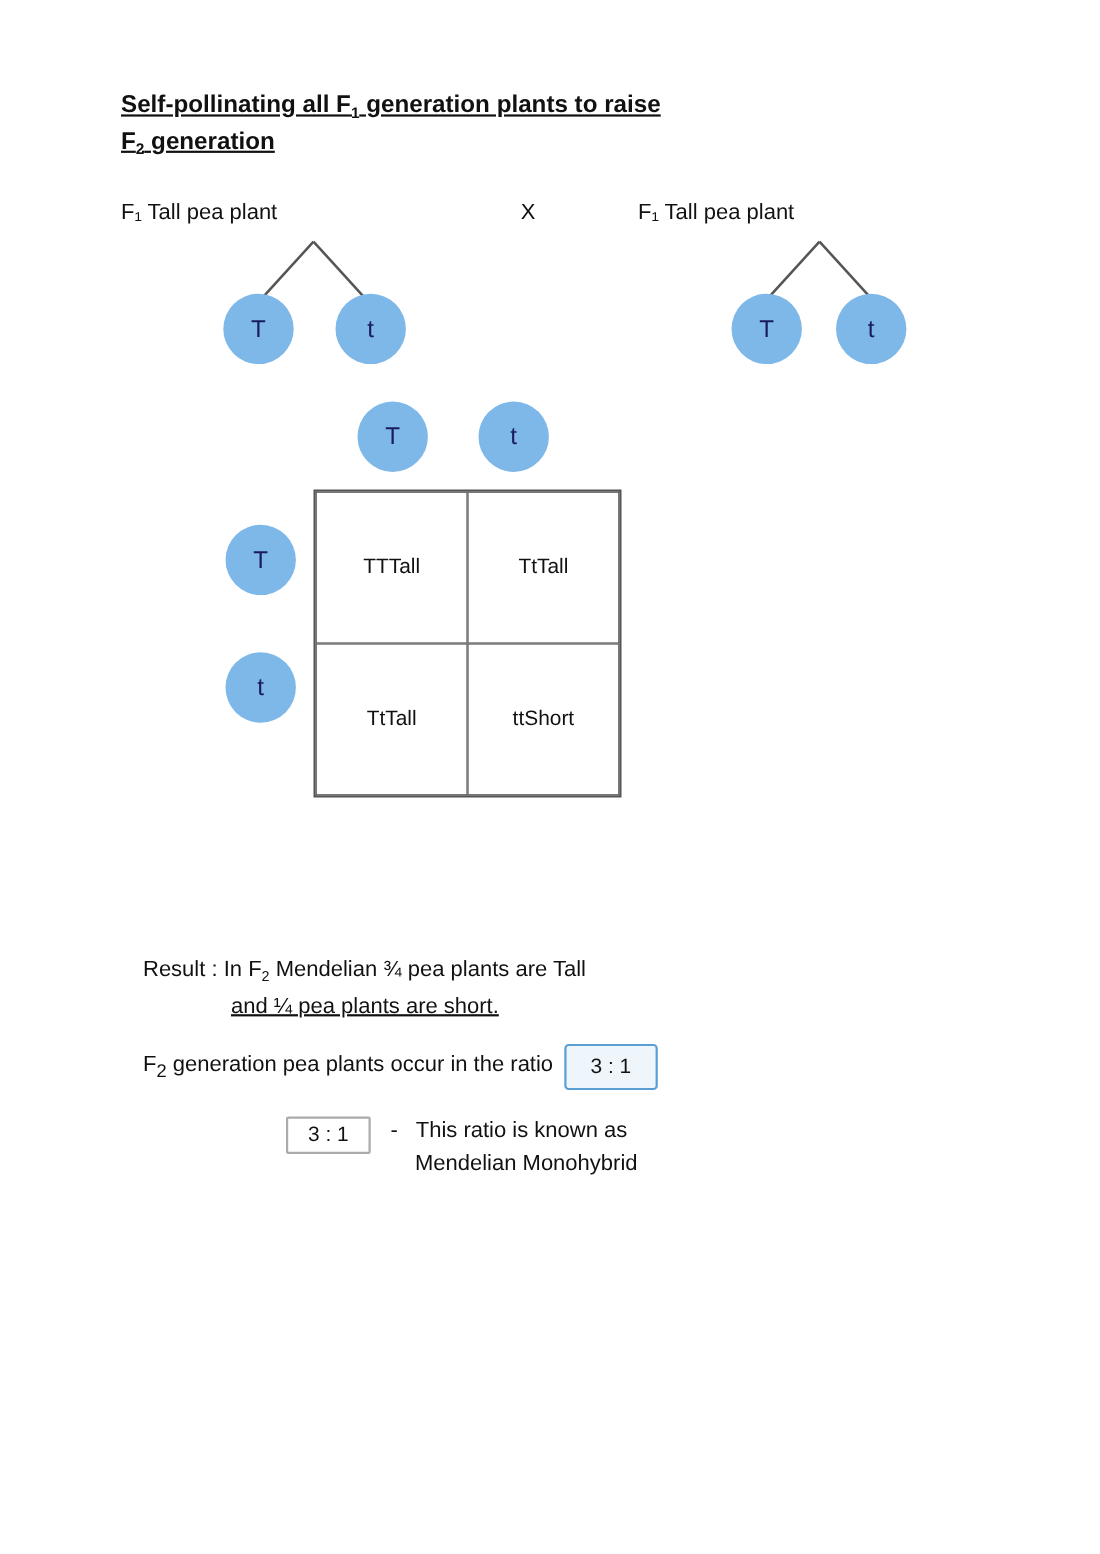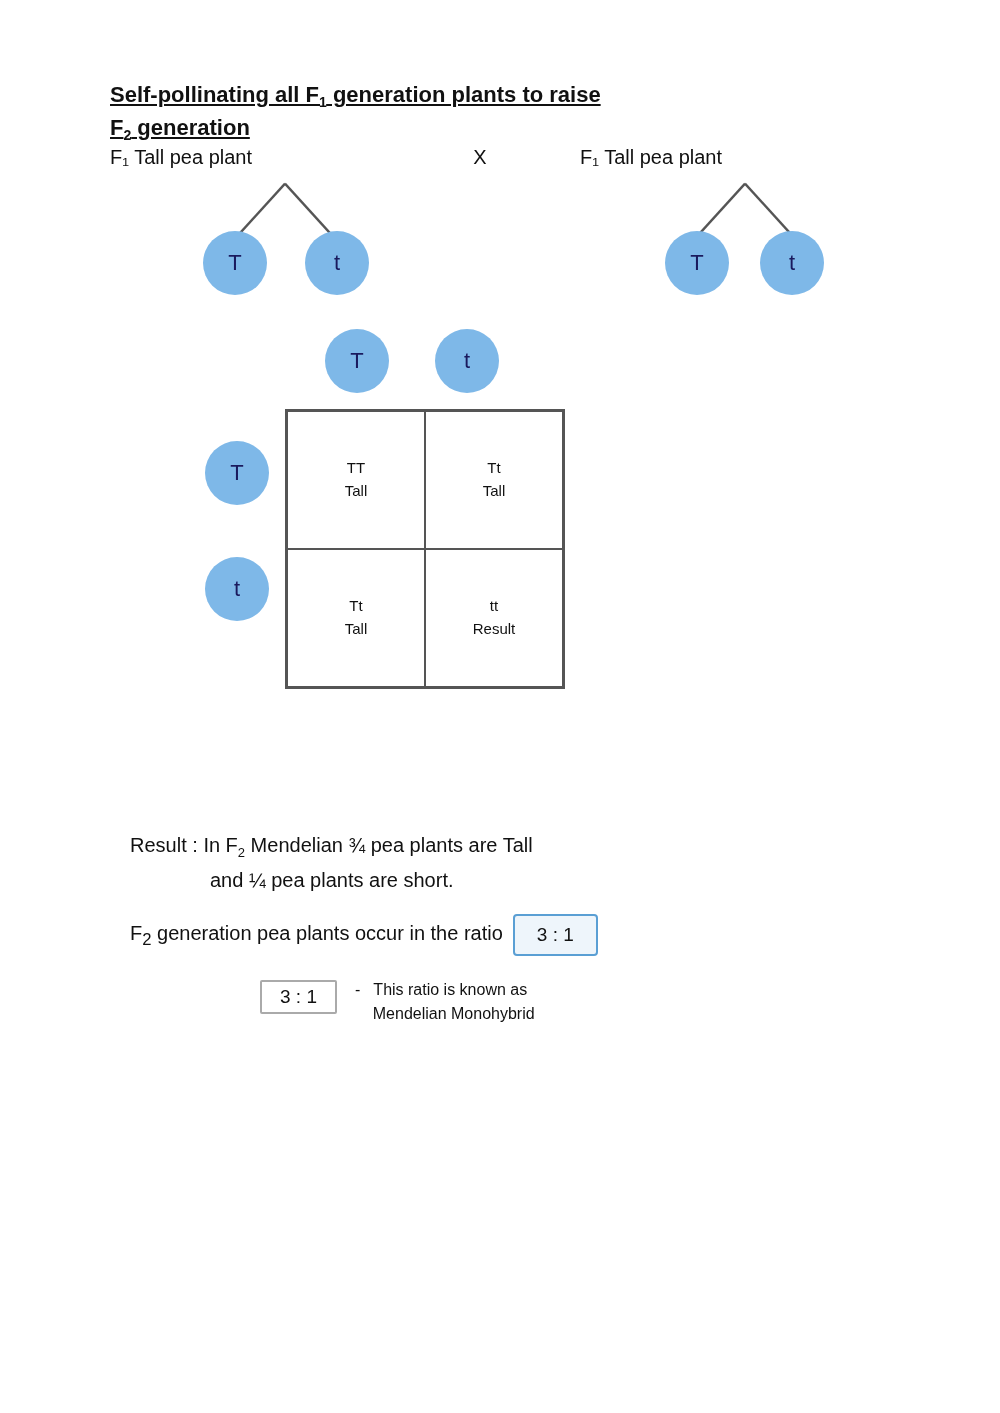--- a/index.html
+++ b/index.html
@@ -14,20 +14,21 @@
     .page {
       width: 1000px;
       min-height: 1413px;
       padding: 80px 80px 60px 110px;
       position: relative;
     }
     .title {
       font-size: 22px;
       font-weight: bold;
       text-decoration: underline;
+      margin-bottom: 36px;
       line-height: 1.4;
     }
     .title sub {
       font-size: 14px;
     }
     
     .parent-labels {
       display: flex;
       align-items: flex-start;
       margin-bottom: 10px;
@@ -84,24 +85,24 @@
       width: 280px;
       height: 280px;
       border: 2px solid #555;
       display: grid;
       grid-template-columns: 1fr 1fr;
       grid-template-rows: 1fr 1fr;
     }
     .punnett-cell {
       border: 1px solid #555;
       display: flex;
-      flex-direction: column;
+      flex-direction: row;
       align-items: center;
       justify-content: center;
-      font-size: 15px;
+      font-size: 19px;
       line-height: 1.5;
     }
     
     
     .result-section {
       margin-top: 30px;
       margin-left: 20px;
     }
     .result-text {
       font-size: 20px;
@@ -141,21 +142,21 @@
     .ratio-box-plain {
       border: 2px solid #aaa;
       border-radius: 2px;
       padding: 4px 18px;
       font-size: 19px;
       display: inline-block;
       white-space: nowrap;
       margin-top: 2px;
     }
     .mendelian-text {
-      font-size: 16px;
+      font-size: 20px;
       line-height: 1.5;
     }
   </style>
 </head>
 <body>
 
 <div class="page">
 
   <div class="title">
     <span>Self-pollinating all F</span><sub>1</sub><span> generation plants to raise</span><br>
@@ -220,31 +221,31 @@
       <div class="punnett-cell">
         <span>Tt</span>
         <span>Tall</span>
       </div>
       <div class="punnett-cell">
         <span>Tt</span>
         <span>Tall</span>
       </div>
       <div class="punnett-cell">
         <span>tt</span>
-        <span>Result</span>
+        <span>Short</span>
       </div>
     </div>
 
   </div>
 
   <div class="result-section">
     <div class="result-text">
       <b>Result :</b>
       <span> In F</span><sub>2</sub><span> Mendelian ¾ pea plants are Tall</span><br>
-      <span style="margin-left: 80px;">and ¼ pea plants are short.</span>
+      <span style="margin-left: 80px; text-decoration: underline;">and ¼ pea plants are short.</span>
     </div>
 
     <div class="ratio-line">
       <span>F<sub>2</sub> generation pea plants occur in the ratio</span>
       <span class="ratio-box">3 : 1</span>
     </div>
 
     <div class="mendelian-line">
       <span class="ratio-box-plain">3 : 1</span>
       <span class="mendelian-text">

